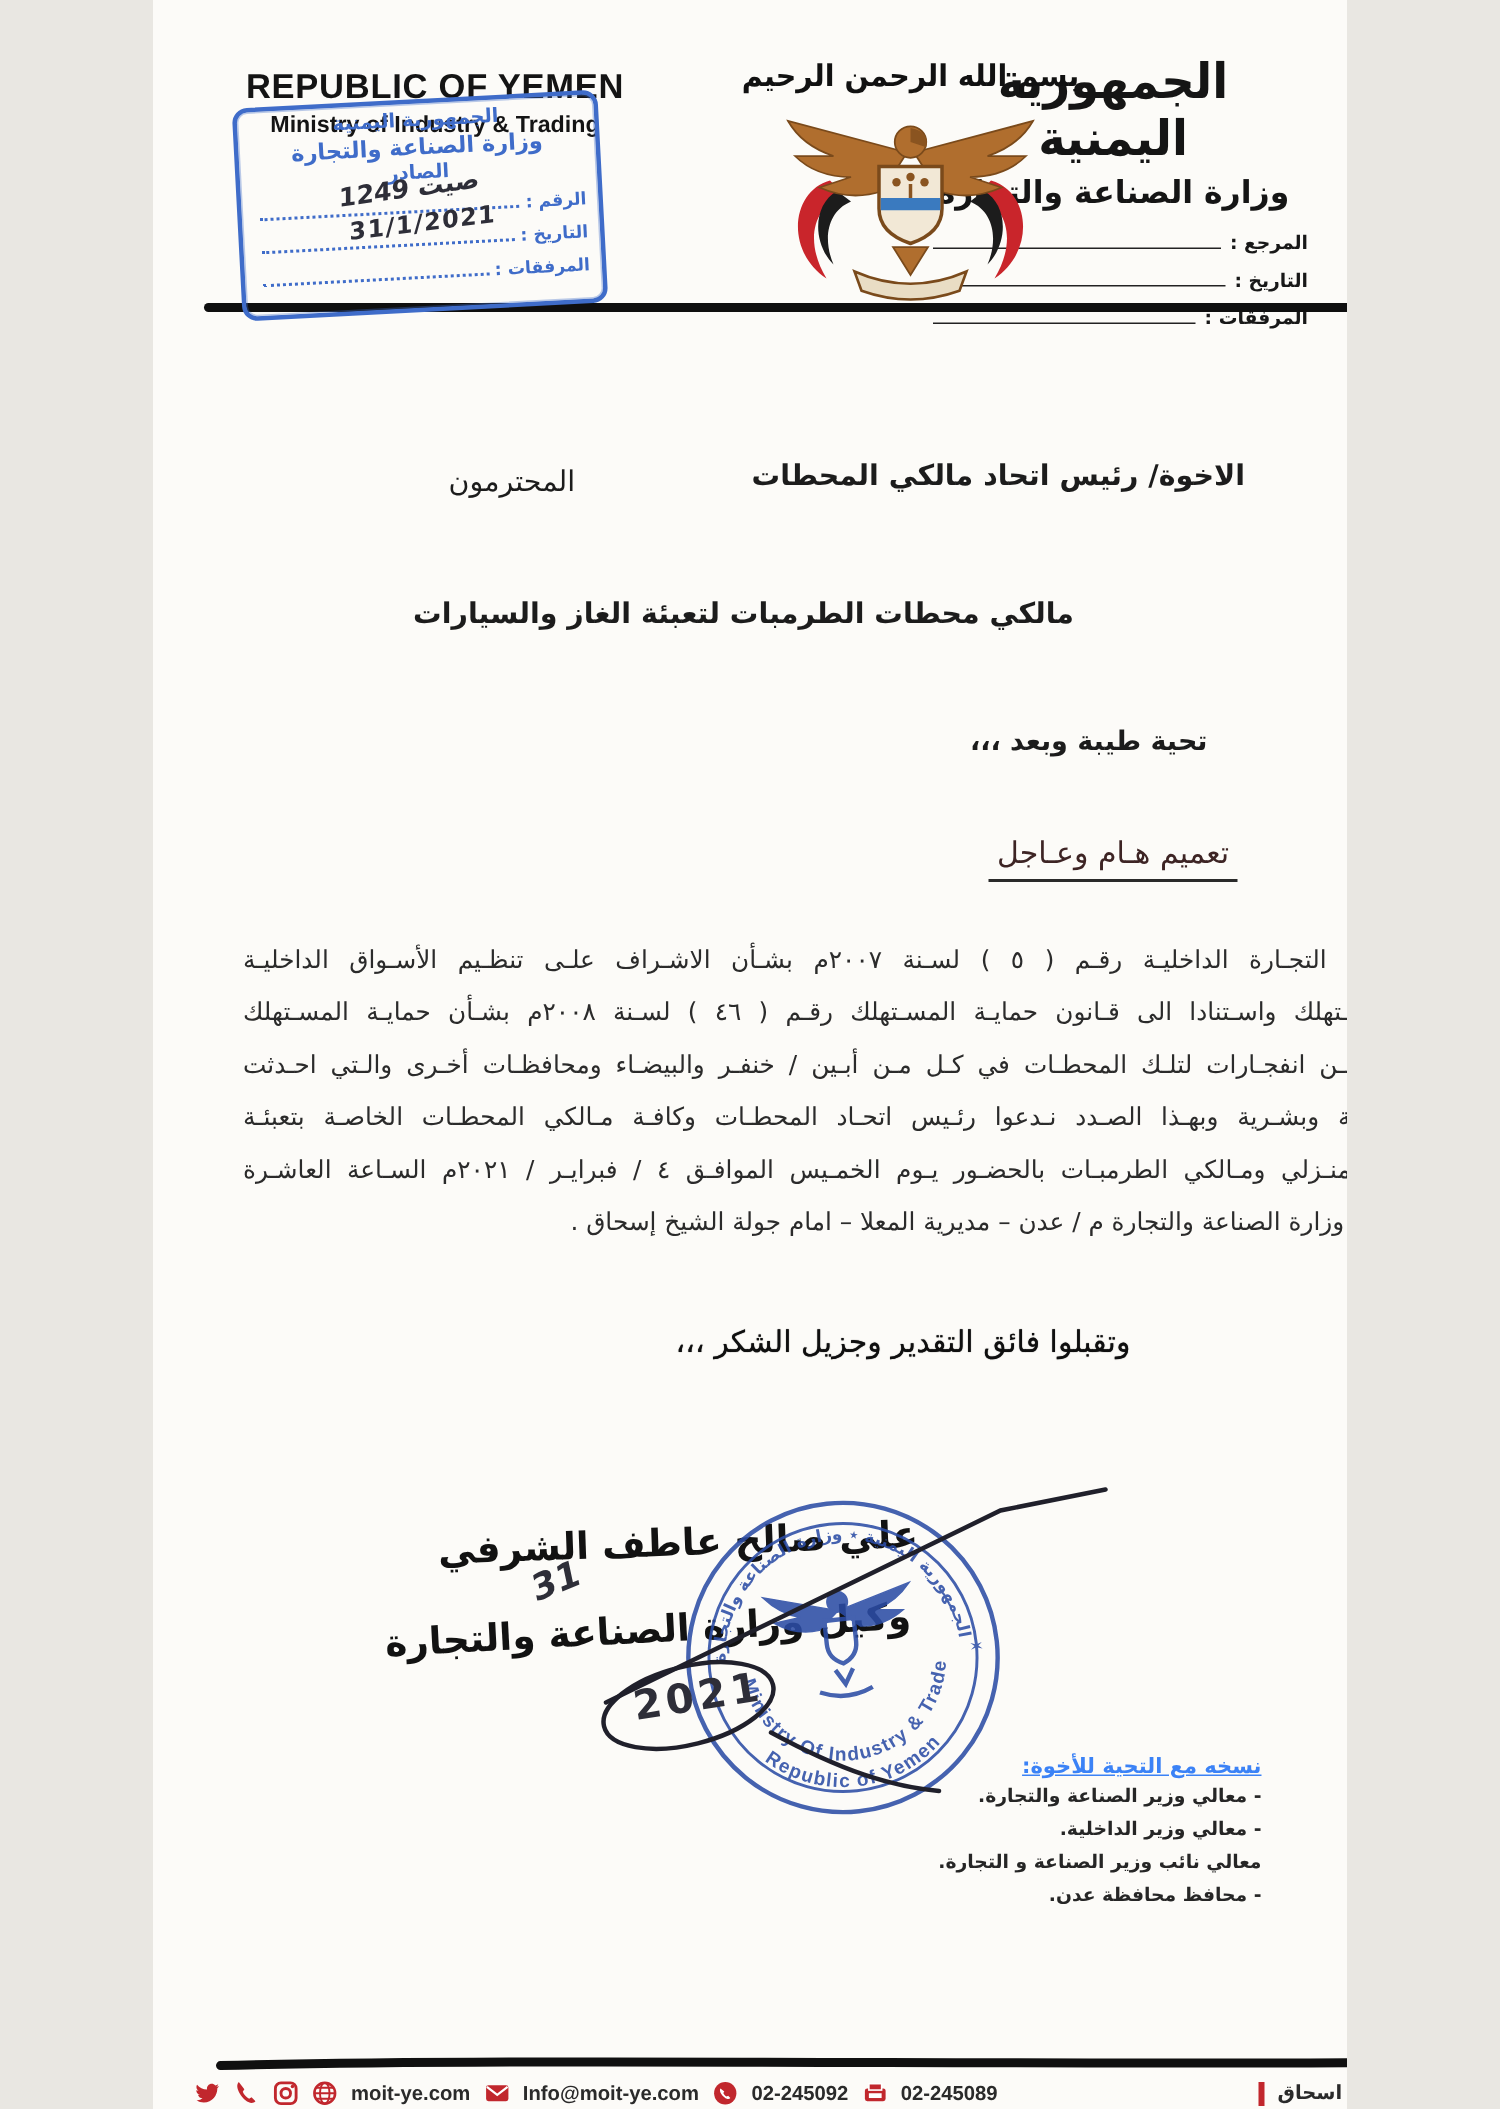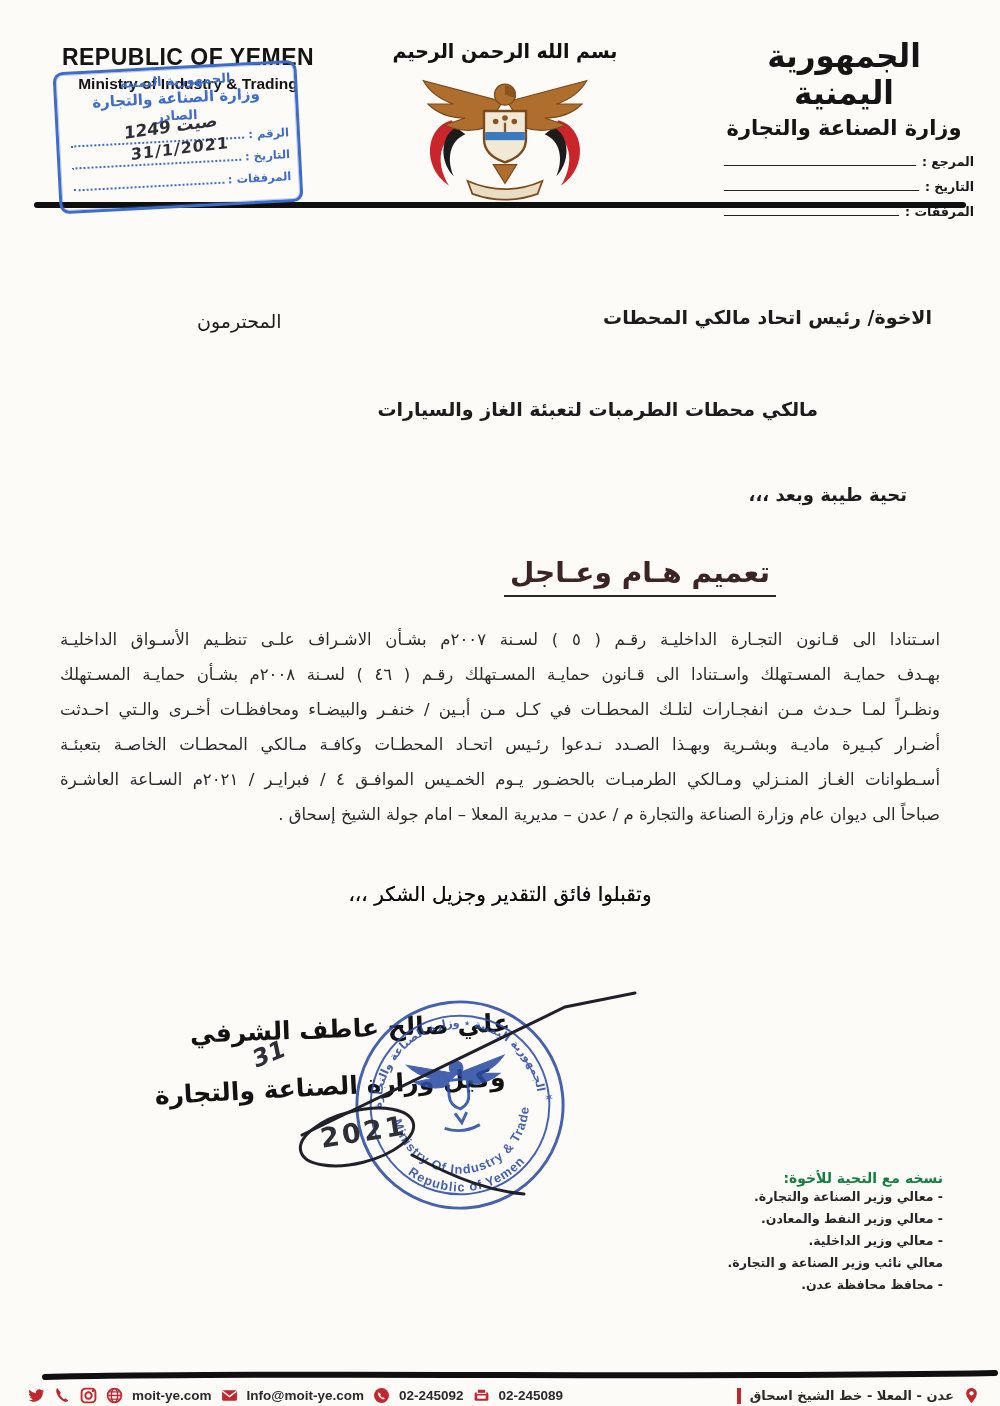--- a/index.html
+++ b/index.html
@@ -1,16 +1,16 @@
 <!DOCTYPE html>
 <html lang="ar"><head>
 <meta charset="utf-8">
 <style>
   html,body{margin:0;padding:0;background:#e9e7e2;}
-  .page{position:relative;width:1000px;height:1406px;margin:0 auto;background:#fcfbf8;
+  .page{position:relative;width:796px;height:1406px;margin:0 auto;background:#fcfbf8;
         overflow:hidden;font-family:"DejaVu Sans",sans-serif;color:#1c1c1c;}
   .abs{position:absolute;}
   .rtl{direction:rtl;unicode-bidi:embed;}
 
   
   .en-head{left:38px;top:44px;width:300px;text-align:center;font-family:"Liberation Sans",sans-serif;}
   .en-title{font-size:23px;font-weight:bold;letter-spacing:.5px;color:#141414;}
   .en-sub{font-size:15.5px;font-weight:bold;margin-top:4px;color:#141414;}
   .out-stamp{left:56px;top:66px;width:244px;height:142px;border:3px solid #3f6cc9;border-radius:10px;
              transform:rotate(-3deg);color:#3f6cc9;padding:4px 8px;box-sizing:border-box;
@@ -41,21 +41,21 @@
 
   
   .addr1{right:68px;top:306px;font-size:19px;font-weight:bold;}
   .honorific{left:197px;top:310px;font-size:19px;font-weight:normal;}
   .addr2{right:202px;top:352px;font-size:19px;font-weight:bold;}
   .addr3{right:182px;top:398px;font-size:19px;font-weight:bold;}
 
   .greeting{right:93px;top:484px;font-size:18px;font-weight:600;}
 
   .subject{left:500px;top:556px;width:280px;text-align:center;}
-  .subject span{display:inline-block;font-size:28px;font-weight:bold;color:#3d2424;
+  .subject span{display:inline-block;font-size:20px;font-weight:normal;color:#3d2424;
                 border-bottom:2.5px solid #2a2a2a;padding:0 6px 6px 6px;}
 
   
   .body-par{left:60px;top:622px;width:880px;}
   .body-line{font-size:16.5px;line-height:35px;color:#2b2b2b;text-align:justify;text-align-last:justify;}
   .body-line.last{text-align-last:right;}
 
   .closing{left:280px;top:882px;width:440px;text-align:center;font-size:20px;font-weight:normal;color:#0f0f0f;
            text-shadow:0 0 .6px #222;}
 
@@ -64,21 +64,21 @@
             transform:rotate(-2deg);color:#121212;}
   .sig-title{left:110px;top:1072px;width:440px;text-align:center;font-size:25px;font-weight:bold;
              transform:rotate(-3deg);color:#121212;}
   .seal{left:352px;top:992px;width:216px;height:226px;opacity:.88;transform:rotate(-6deg);z-index:4;}
   .hand-day{left:252px;top:1040px;font-size:24px;transform:rotate(-22deg) skewX(-10deg);z-index:5;}
   .hand-year{left:320px;top:1116px;font-size:27px;transform:rotate(-9deg);letter-spacing:3px;z-index:5;}
   .sig-strokes{left:240px;top:985px;width:500px;height:250px;z-index:5;pointer-events:none;}
 
   
   .cc{right:57px;top:1170px;width:320px;text-align:right;}
-  .cc-head{font-size:14px;font-weight:bold;color:#15803d;}
+  .cc-head{font-size:14px;font-weight:bold;text-decoration:underline;color:#3b82f6;}
   .cc-item{font-size:12.5px;line-height:22px;color:#262626;font-weight:600;}
 
   
   .foot-rule{left:40px;top:1370px;width:960px;height:10px;}
   .footer{left:28px;top:1387px;width:952px;display:flex;align-items:center;gap:9px;
           font-family:"Liberation Sans",sans-serif;font-size:13.5px;font-weight:bold;color:#2a2a2a;}
   .ficon{width:17px;height:17px;flex:0 0 auto;}
   .fbar{width:4px;height:16px;background:#c1272d;flex:0 0 auto;}
   .faddr{direction:rtl;font-family:"DejaVu Sans",sans-serif;font-size:13px;}
   .spacer{flex:1;}
@@ -221,21 +221,20 @@
   <div class="abs hand hand-year">2021</div>
   <svg class="abs sig-strokes" viewBox="0 0 500 250">
     <path d="M395,8 L325,22 L62,150" fill="none" stroke="#20202b" stroke-width="3" stroke-linecap="round"></path>
     <ellipse cx="117" cy="152" rx="58" ry="26" fill="none" stroke="#20202b" stroke-width="3" transform="rotate(-14 117 152)"></ellipse>
     <path d="M172,170 C220,196 252,206 284,209" fill="none" stroke="#20202b" stroke-width="3" stroke-linecap="round"></path>
   </svg>
 
   <div class="abs cc rtl">
     <div class="cc-head">نسخه مع التحية للأخوة:</div>
     <div class="cc-item">- معالي وزير الصناعة والتجارة.</div>
-    <div class="cc-item">- معالي وزير النفط والمعادن.</div>
     <div class="cc-item">- معالي وزير الداخلية.</div>
     <div class="cc-item">معالي نائب وزير الصناعة و التجارة.</div>
     <div class="cc-item">- محافظ محافظة عدن.</div>
   </div>
 
   <svg class="abs foot-rule" viewBox="0 0 960 10" preserveAspectRatio="none">
     <path d="M5,7 C250,1 640,9 955,3" fill="none" stroke="#101010" stroke-width="6" stroke-linecap="round"></path>
   </svg>
   <div class="abs footer">
     <svg class="ficon" viewBox="0 0 16 16">

